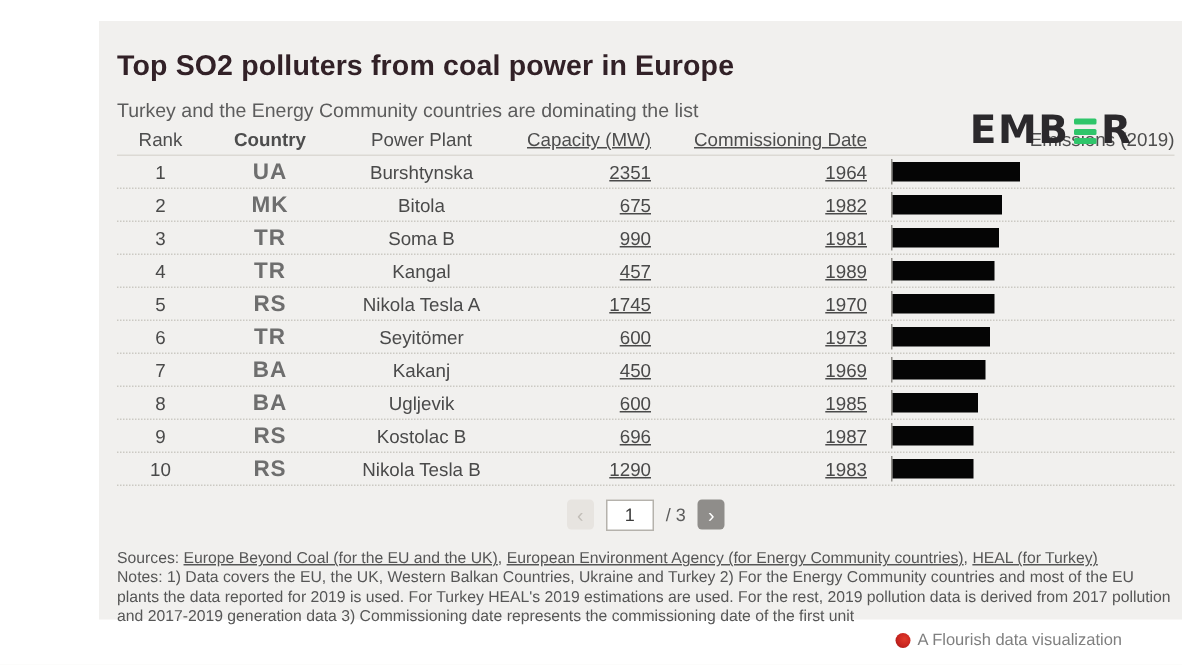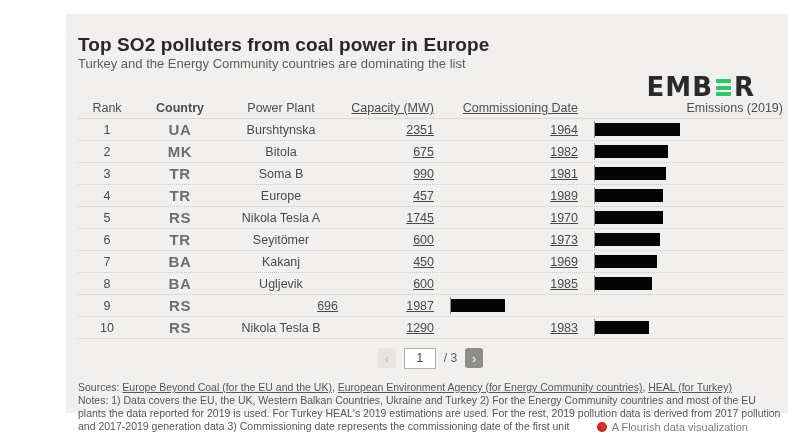--- a/index.html
+++ b/index.html
@@ -6,31 +6,31 @@
   html,body { width:788px; height:443px; background:#ffffff; overflow:hidden;
               font-family:"Liberation Sans", sans-serif; }
   body { position:relative; }
 
   .card { position:absolute; left:66px; top:14px; width:729px; height:399px;
           background:#f1f0ee; padding:12px 12px 10px 12px; }
 
   
   .hdr { position:relative; height:56px; }
   .title { font-size:19px; font-weight:bold; color:#322127; letter-spacing:.1px; padding-top:8px; }
-  .subtitle { font-size:13px; color:#5c5c5c; margin-top:0; }
+  .subtitle { font-size:13px; color:#5c5c5c; margin-top:10px; }
 
   .logo { position:absolute; right:28px; top:11px; display:flex; align-items:center;margin-top:40px; }
   .logo .ltr { font-size:26px; font-weight:800; color:#2b292c; letter-spacing:1px;
                font-family:"DejaVu Sans", sans-serif; line-height:21px; }
   .logo .ebars { display:flex; flex-direction:column; justify-content:space-between;
                  height:17px; width:15px; margin:0 3px; }
   .logo .ebars span { display:block; height:4px; background:#2fc56a; border-radius:1px; }
 
   
-  .tbl { margin-top:16px; }
+  .tbl { margin-top:1px; }
   .trow, .thead { display:grid; grid-template-columns:58px 88px 114px 96px 144px 1fr;
                   align-items:center; }
   .thead { height:21px; border-bottom:1px solid #dcd9d4; font-size:12.5px; color:#4d4d4d; }
   .trow { height:22px; border-bottom:1px dotted #ccc9c3; font-size:12.5px; color:#4a4a4a; }
   .cell.rank, .cell.country, .cell.plant { text-align:center; }
   .cell.capacity, .cell.date { text-align:right;text-decoration:underline; }
   .cell.country { font-size:15px; color:#6e6e6e; letter-spacing:.6px; font-weight:bold; }
   .cell.barcell, .thead .emis { padding-left:16px; text-align:right; }
   .bar-track { border-left:1px solid #8f8d88; height:17px; display:flex; align-items:center; }
   .bar { height:13px; background:#050505; }
@@ -120,21 +120,21 @@
           <div class="cell date">1981</div>
           <div class="cell barcell">
             <div class="bar-track">
               <div class="bar" style="width: 71px; background: rgb(5, 5, 5);"></div>
             </div>
           </div>
         </div>
         <div class="trow">
           <div class="cell rank">4</div>
           <div class="cell country">TR</div>
-          <div class="cell plant">Europe</div>
+          <div class="cell plant">Kangal</div>
           <div class="cell capacity">457</div>
           <div class="cell date">1989</div>
           <div class="cell barcell">
             <div class="bar-track">
               <div class="bar" style="width: 68px; background: rgb(5, 5, 5);"></div>
             </div>
           </div>
         </div>
         <div class="trow">
           <div class="cell rank">5</div>
@@ -180,20 +180,21 @@
           <div class="cell date">1985</div>
           <div class="cell barcell">
             <div class="bar-track">
               <div class="bar" style="width: 57px; background: rgb(5, 5, 5);"></div>
             </div>
           </div>
         </div>
         <div class="trow">
           <div class="cell rank">9</div>
           <div class="cell country">RS</div>
+          <div class="cell plant">Kostolac B</div>
           <div class="cell capacity">696</div>
           <div class="cell date">1987</div>
           <div class="cell barcell">
             <div class="bar-track">
               <div class="bar" style="width: 54px; background: rgb(5, 5, 5);"></div>
             </div>
           </div>
         </div>
         <div class="trow">
           <div class="cell rank">10</div>

